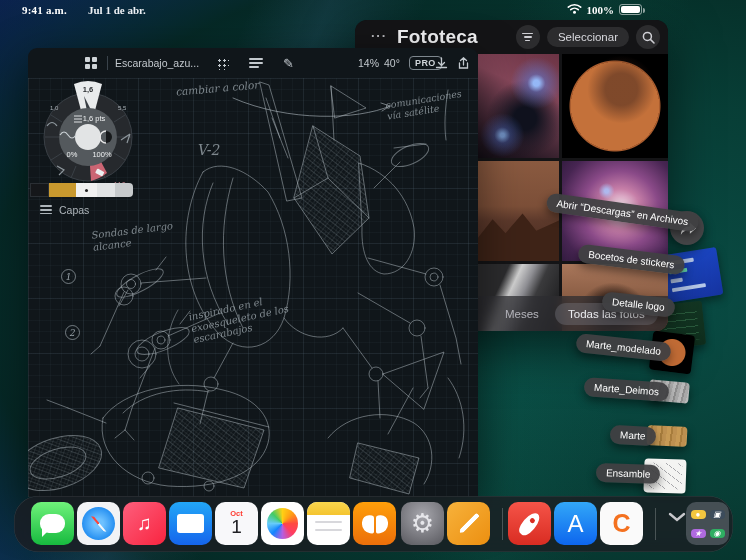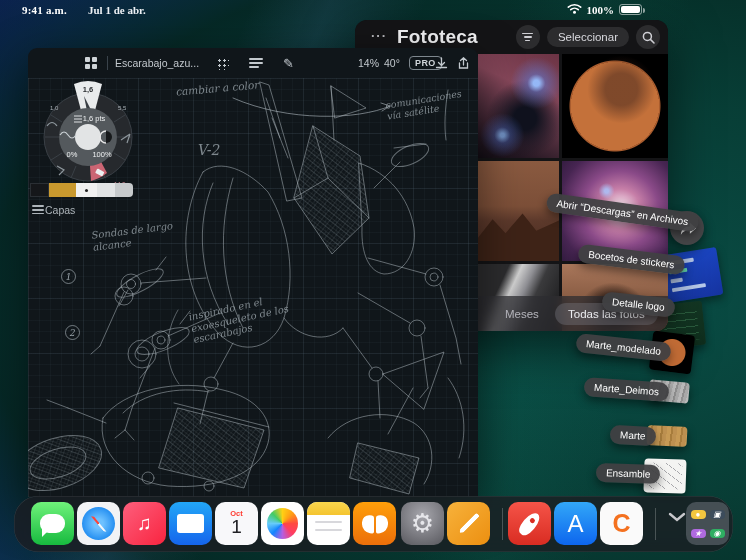--- a/index.html
+++ b/index.html
@@ -95,21 +95,21 @@
     font-family:"DejaVu Serif", serif; font-style:italic; color:#9aa4aa; font-size:9px; display:flex; align-items:center; justify-content:center;}
 
   
   .wheel{ position:absolute; left:2px; top:2px; }
   
   .colorbar{ position:absolute; left:2px; top:105px; display:flex; align-items:center; height:14px;}
   .swatch-black{ width:19px; height:14px; background:#15171a; border:1px solid #2a2f34;}
   .cb-seg{ height:14px; position:relative;}
   .cb-wrap{ display:flex; border-radius:0 4px 4px 0; overflow:hidden;}
   .dot{ position:absolute; left:50%; top:50%; width:3px; height:3px; margin:-1.5px; background:#222; border-radius:50%;}
-  .capas{ position:absolute; left:4px; top:125px; display:flex; align-items:center; gap:1px; color:#aeb5ba; font-size:10.5px;}
+  .capas{ position:absolute; left:12px; top:125px; display:flex; align-items:center; gap:7px; color:#aeb5ba; font-size:10.5px;}
   .capas .bars3 b{ width:12px; background:#aeb5ba;}
 
   
   .pill{ position:absolute; background:rgba(64,64,66,.95); color:#fff; font-size:10px; white-space:nowrap;
     padding:4px 10px; border-radius:14px; box-shadow:0 4px 10px rgba(0,0,0,.45); z-index:30;}
   .thumb{ position:absolute; border-radius:4px; box-shadow:0 4px 10px rgba(0,0,0,.45); z-index:29;}
   .th-mars{ left:651px; top:333px; width:42px; height:39px; transform:rotate(7deg);
     background:radial-gradient(circle at 50% 50%, #c06b35 0 13px, #000 14px);}
   .th-deimos{ left:649px; top:381px; width:40px; height:21px; transform:rotate(5deg);
     background:repeating-linear-gradient(100deg, #b9b9b9 0 3px, #8f8f8f 3px 5px, #a8a8a8 5px 8px);}

